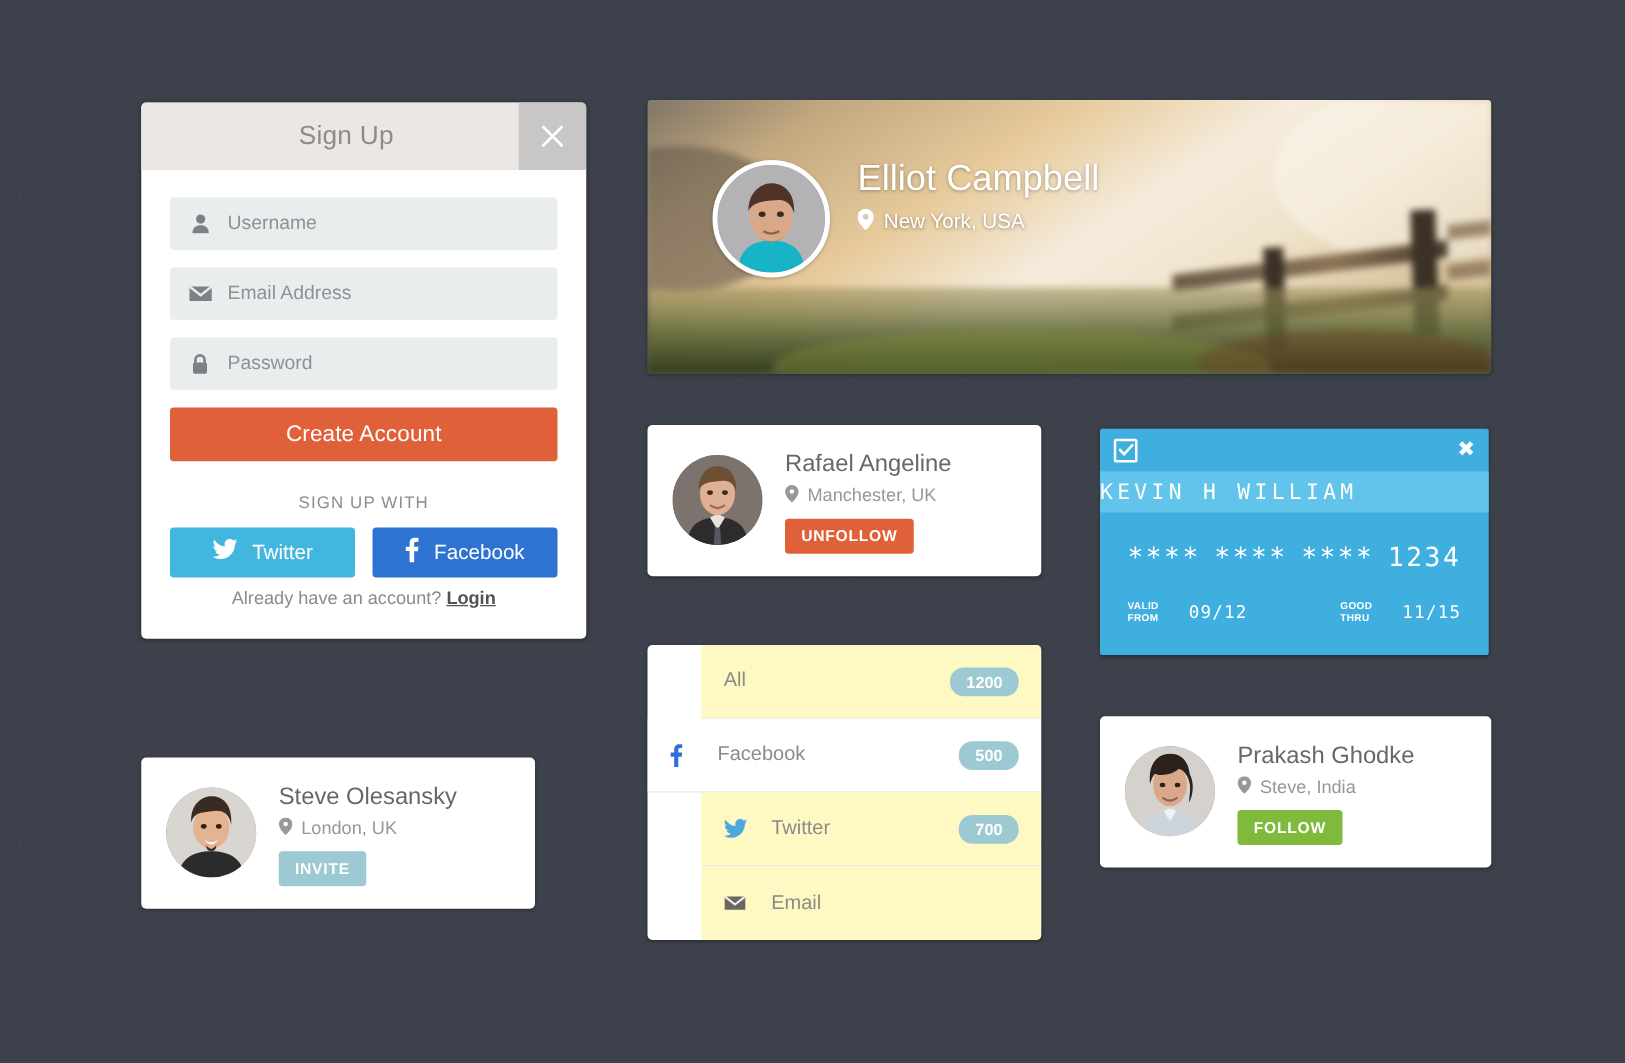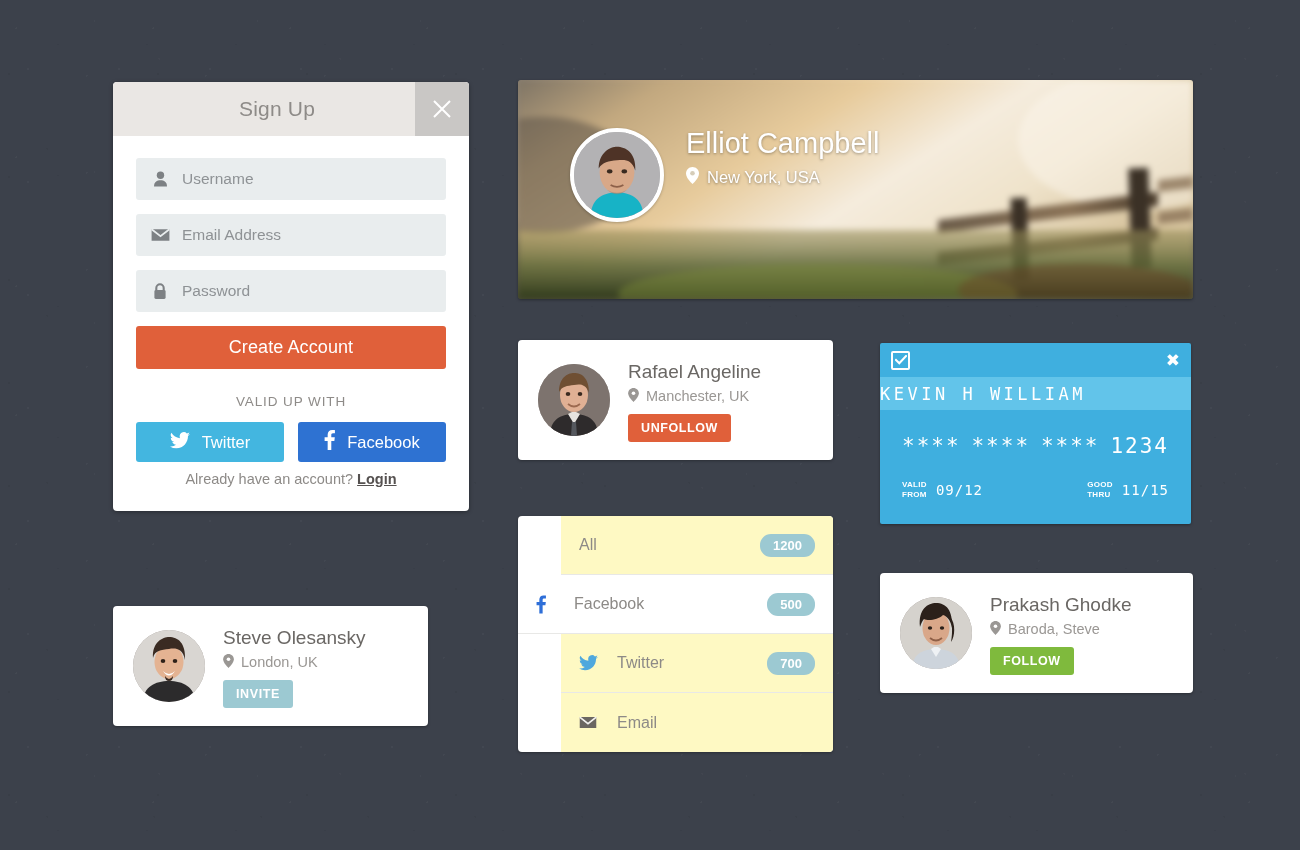--- a/index.html
+++ b/index.html
@@ -358,21 +358,21 @@
     letter-spacing: 2px;
   }
   .cc-dates {
     display: flex;
     justify-content: space-between;
     padding: 22px 22px 24px 22px;
   }
   .cc-date-grp {
     display: flex;
     align-items: center;
-    gap: 9px;
+    gap: 24px;
     color: #ffffff;
   }
   .cc-date-lab {
     font-size: 8px;
     font-weight: bold;
     line-height: 1.25;
     letter-spacing: .3px;
     font-family: "Liberation Sans", sans-serif;
   }
   .cc-date-val {
@@ -423,21 +423,21 @@
         <svg width="14" height="17" viewBox="0 0 14 17">
           <path d="M3.3 7.5 V5 a3.7 3.7 0 0 1 7.4 0 V7.5" fill="none" stroke="#7d8184" stroke-width="2.1"></path>
           <rect x="1.4" y="7" width="11.2" height="9" rx="1.4" fill="#7d8184"></rect>
         </svg>
       </span>
       <input class="field-input" type="password" placeholder="Password" style="">
     </div>
 
     <button class="btn-create">Create Account</button>
 
-    <div class="signup-with">VALID UP WITH</div>
+    <div class="signup-with">SIGN UP WITH</div>
 
     <div class="social-row">
       <button class="btn-social btn-twitter">
         <span>
           <svg width="20" height="17" viewBox="0 0 20 17">
             <path fill="#ffffff" d="M20 2.1c-.74.33-1.53.55-2.36.65a4.1 4.1 0 0 0 1.8-2.27 8.2 8.2 0 0 1-2.6 1A4.1 4.1 0 0 0 9.8 5.2c0 .32.04.63.1.93A11.65 11.65 0 0 1 1.39.75a4.1 4.1 0 0 0 1.27 5.47A4.07 4.07 0 0 1 .8 5.7v.05a4.1 4.1 0 0 0 3.29 4.02 4.1 4.1 0 0 1-1.85.07 4.1 4.1 0 0 0 3.83 2.85A8.23 8.23 0 0 1 0 14.4a11.6 11.6 0 0 0 6.29 1.85c7.55 0 11.68-6.26 11.68-11.69l-.01-.53A8.3 8.3 0 0 0 20 2.1z"></path>
           </svg>
         </span>
         <span>Twitter</span>
       </button>
@@ -598,21 +598,21 @@
   </div>
   <div class="pc-info">
     <div class="pc-name">Prakash Ghodke</div>
     <div class="pc-loc">
       <span>
         <svg width="11" height="14" viewBox="0 0 13 17">
           <path fill="#9a9794" d="M6.5 0C2.9 0 0 2.9 0 6.5C0 11.4 6.5 17 6.5 17S13 11.4 13 6.5C13 2.9 10.1 0 6.5 0z"></path>
           <circle cx="6.5" cy="6.3" r="2.2" fill="#ffffff"></circle>
         </svg>
       </span>
-      <span>Baroda, Steve</span>
+      <span>Steve, India</span>
     </div>
     <button class="pc-btn btn-follow">FOLLOW</button>
   </div>
 </div>
 
 <div class="social-list">
 
   <div class="sl-row alt">
     <span class="sl-label noicon">All</span>
     <span class="sl-badge">1200</span>

